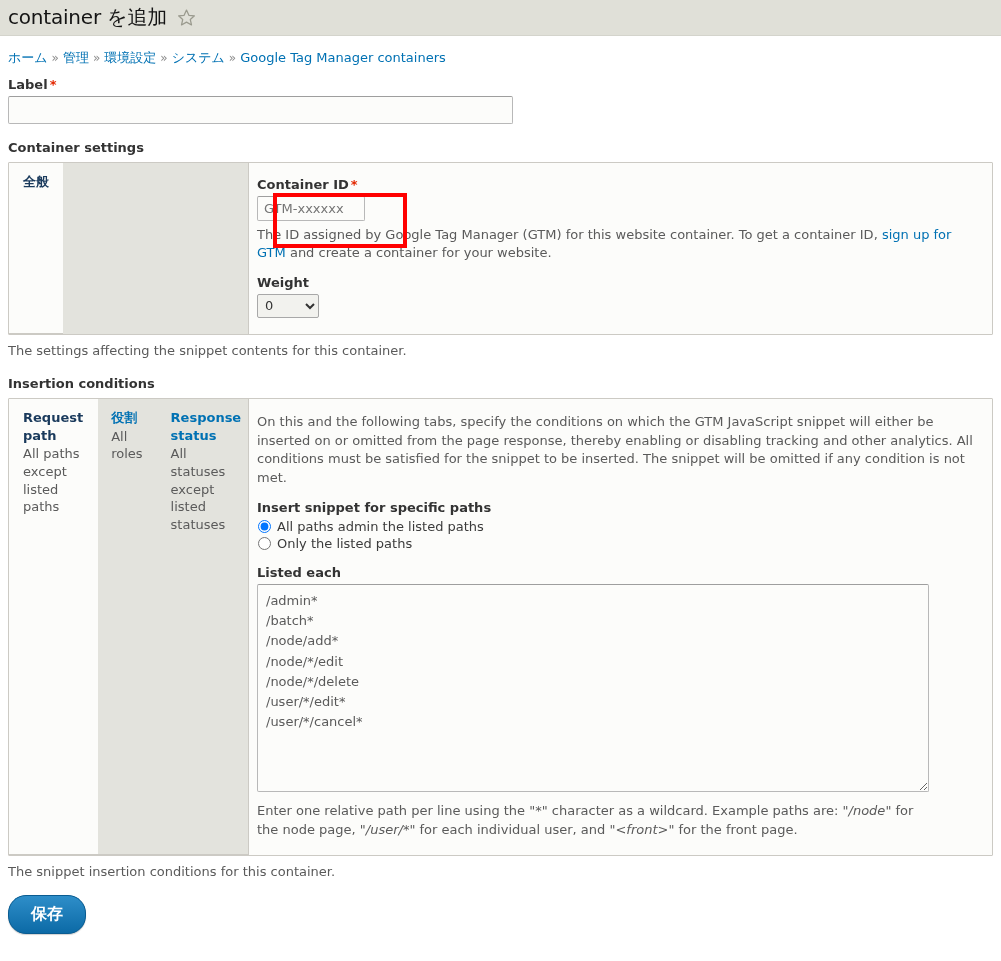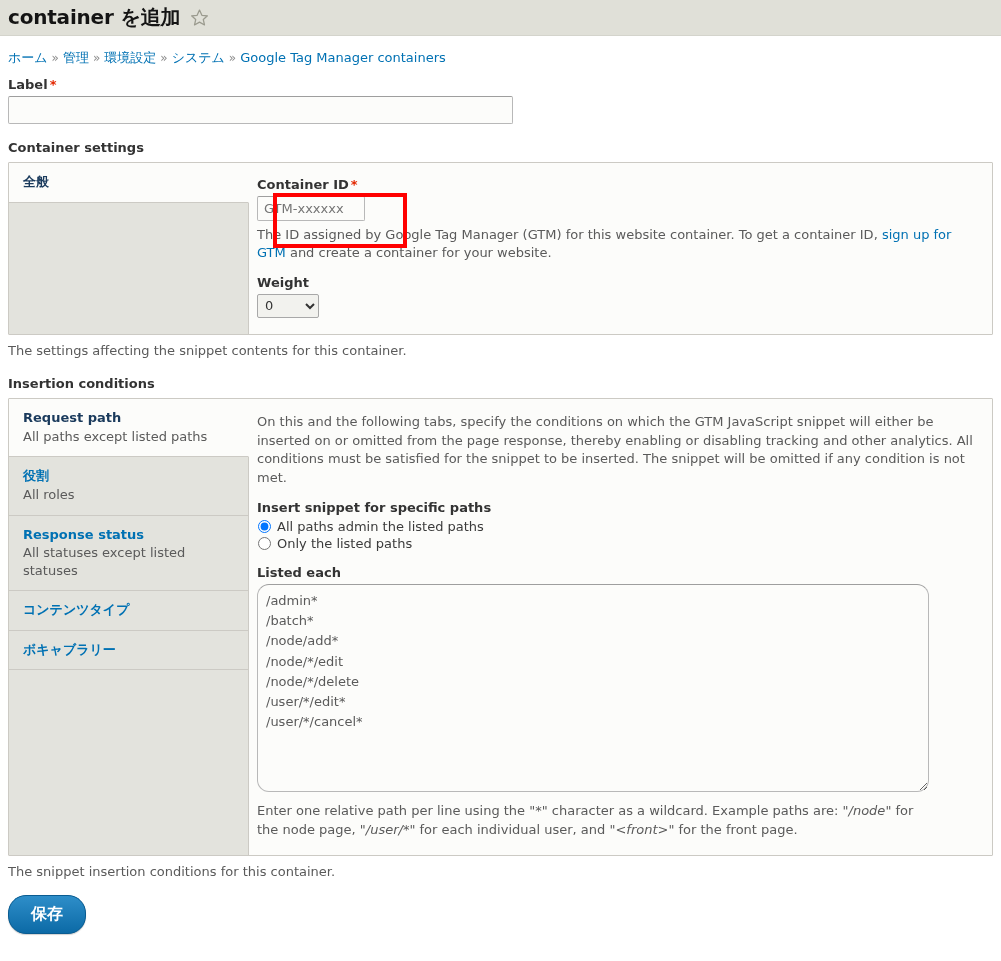--- a/index.html
+++ b/index.html
@@ -17,21 +17,21 @@
   .page-header {
     height: 36px;
     background: #e0e0d8;
     display: flex;
     align-items: center;
     padding: 0 8px;
     border-bottom: 1px solid #d4d4cc;
   }
   .page-title {
     font-size: 20px;
-    font-weight: bold;
+    font-weight: normal;
     color: #141414;
     letter-spacing: -0.2px;
   }
   .star-icon {
     margin-left: 10px;
     display: inline-flex;
     align-items: center;
     cursor: pointer;
   }
 
@@ -89,21 +89,20 @@
     background: #fcfcfa;
     display: flex;
     border-radius: 1px;
   }
   .vtabs-list {
     width: 240px;
     flex: 0 0 240px;
     background: #e3e3dd;
     border-right: 1px solid #cccac4;
     display: flex;
-    flex-direction: column;
   }
   .vtab {
     padding: 10px 14px 11px 14px;
     border-bottom: 1px solid #cccac4;
     cursor: pointer;
     line-height: 1.35;
   }
   .vtab.active {
     background: #fcfcfa;
     border-right: 1px solid #fcfcfa;
@@ -197,21 +196,21 @@
     height: 208px;
     border: 1px solid #b8b8b8;
     border-top-color: #9e9e9e;
     background: #fcfcfa;
     font-family: "DejaVu Sans", "Liberation Sans", sans-serif;
     font-size: 13px;
     color: #5a5a5a;
     padding: 6px 8px;
     line-height: 1.55;
     resize: vertical;
-    border-radius: 12px;
+    border-radius: 2px;
   }
 
   .btn-save {
     margin-top: 13px;
     background: #1074b3;
     background-image: linear-gradient(to bottom, #2e8ec9 0%, #0c6aa6 100%);
     color: #fff;
     font-weight: bold;
     font-size: 16px;
     font-family: inherit;

